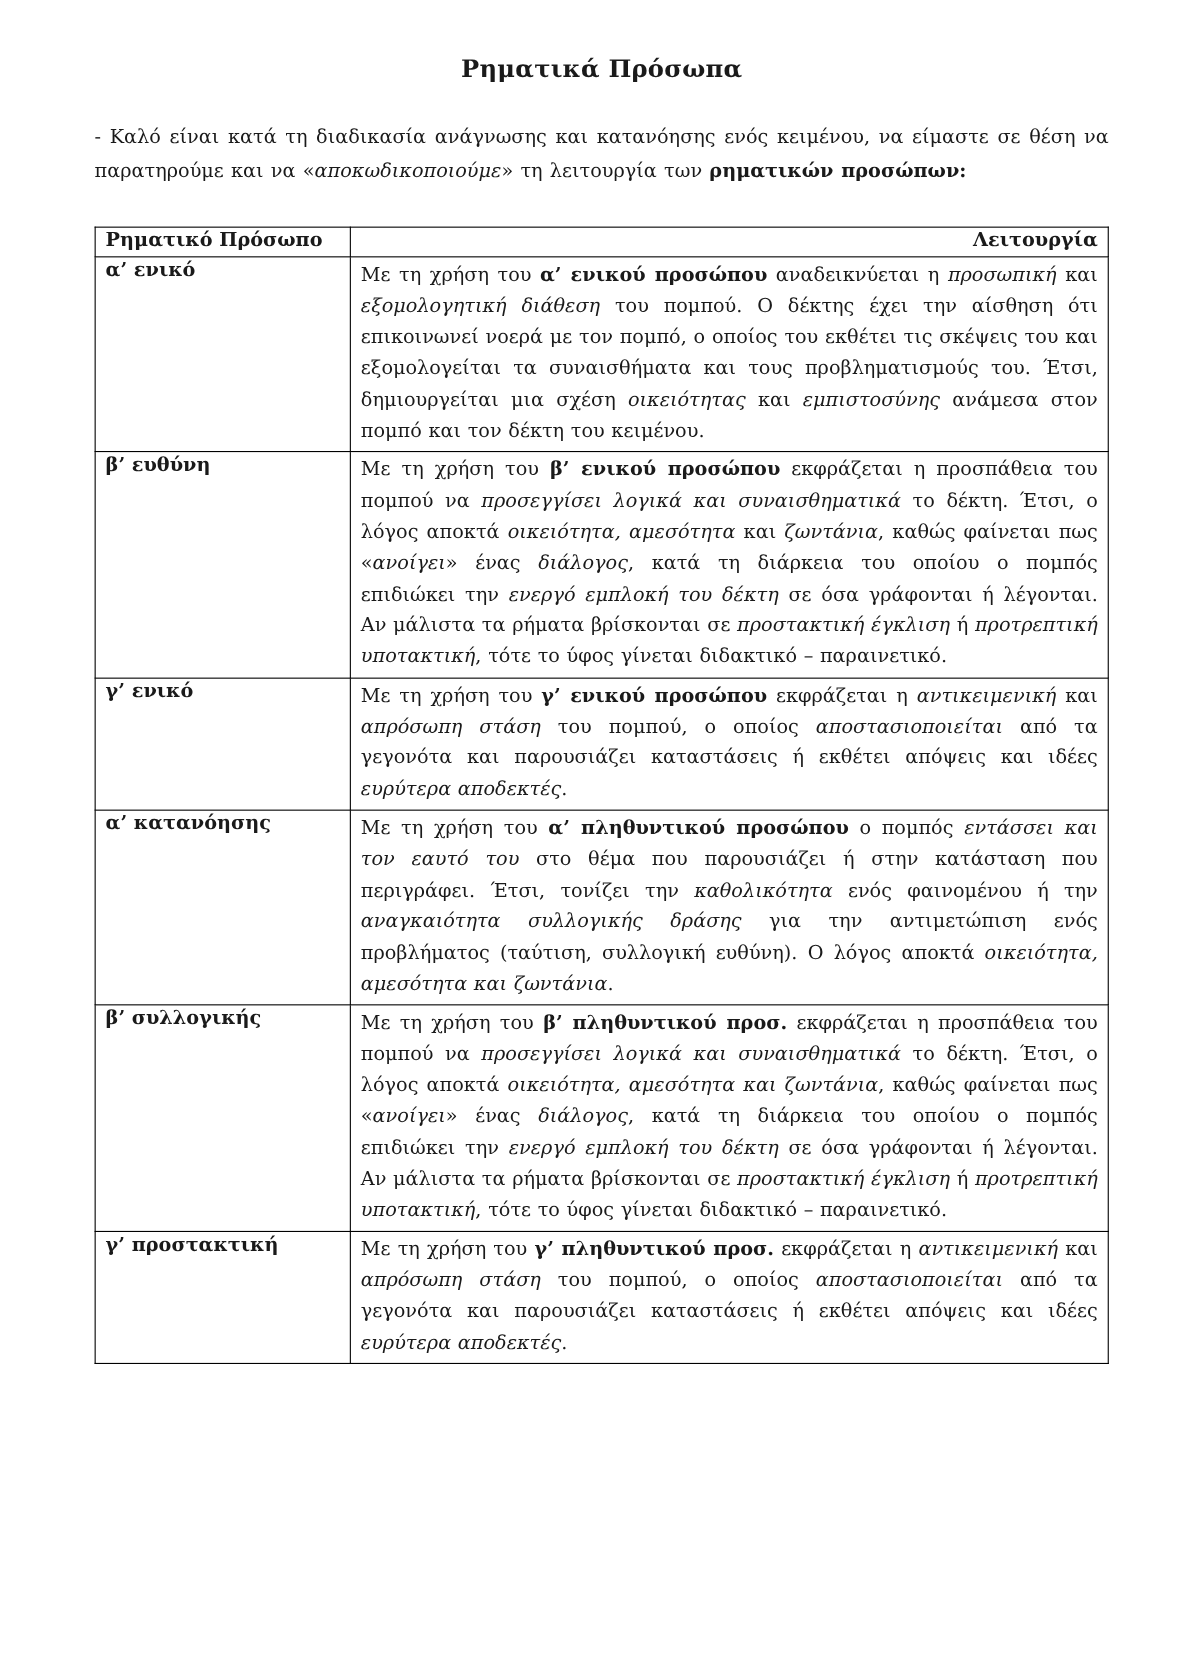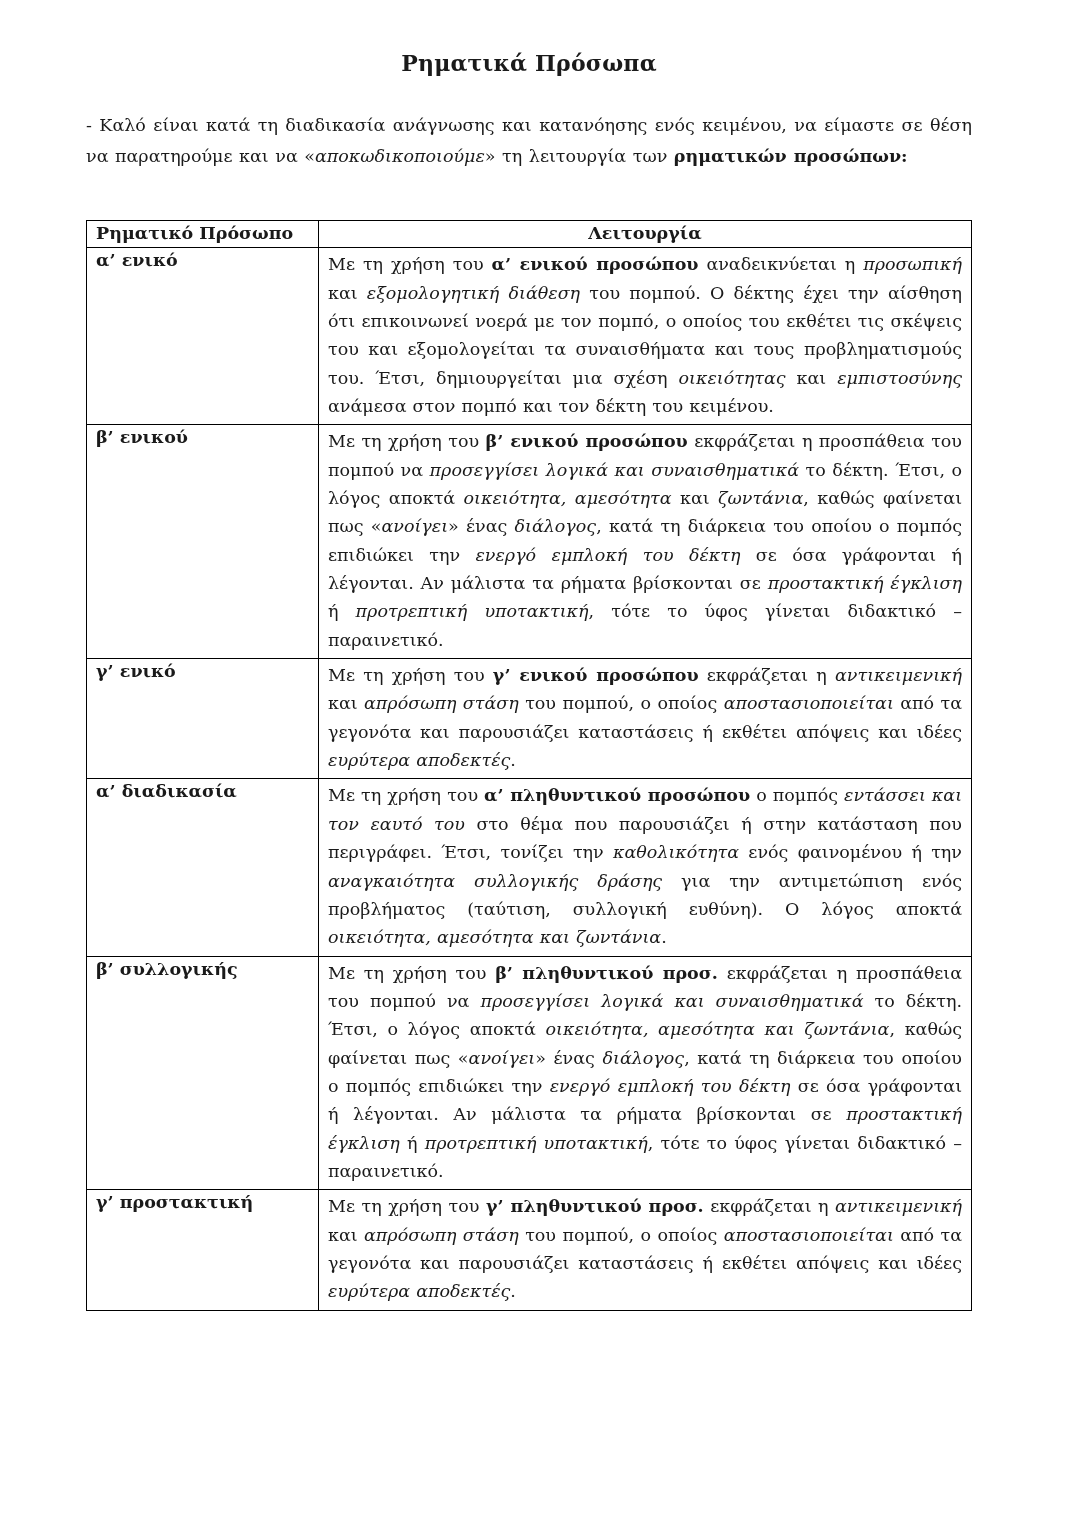--- a/index.html
+++ b/index.html
@@ -11,31 +11,31 @@
     width: 1080px;
     height: 1527px;
     overflow: hidden;
     font-family: "DejaVu Serif", "Liberation Serif", serif;
     color: #1a1a1a;
   }
   .page {
     box-sizing: border-box;
     width: 1080px;
     height: 1527px;
-    padding: 50px 108px 0 86px;
+    padding: 50px 72px 0 86px;
   }
   .title {
     margin: 0 0 34px 0;
     text-align: center;
     font-size: 22px;
     font-weight: bold;
     letter-spacing: 0.2px;
   }
   .intro {
-    margin: 0 0 48px 0;
+    margin: 0 0 34px 0;
     font-size: 17.5px;
     line-height: 1.78;
     text-align: justify;
     word-spacing: 1px;
   }
   table.persons-table {
     width: 100%;
     border-collapse: collapse;
     table-layout: fixed;
     border-radius: 11px;
@@ -46,21 +46,21 @@
     vertical-align: top;
     padding: 2px 9px 4px 9px;
     font-size: 17.5px;
   }
   col.col-person { width: 232px; }
   th.header-person {
     text-align: left;
     font-weight: bold;
   }
   th.header-function {
-    text-align: center;
+    text-align: right;
     font-weight: bold;
   }
   td.person-cell {
     font-weight: bold;
     padding-top: 3px;
     margin-top: 48px;
   }
   td.function-cell {
     text-align: justify;
     line-height: 1.62;
@@ -88,29 +88,29 @@
         <th class="header-person">Ρηματικό Πρόσωπο</th>
         <th class="header-function">Λειτουργία</th>
       </tr>
     </thead>
     <tbody id="table-body">
         <tr>
           <td class="person-cell">α’ ενικό</td>
           <td class="function-cell"><span>Με τη χρήση του </span><span class="seg-b">α’ ενικού προσώπου</span><span> αναδεικνύεται η </span><span class="seg-i">προσωπική</span><span> και </span><span class="seg-i">εξομολογητική διάθεση</span><span> του πομπού. Ο δέκτης έχει την αίσθηση ότι επικοινωνεί νοερά με τον πομπό, ο οποίος του εκθέτει τις σκέψεις του και εξομολογείται τα συναισθήματα και τους προβληματισμούς του. Έτσι, δημιουργείται μια σχέση </span><span class="seg-i">οικειότητας</span><span> και </span><span class="seg-i">εμπιστοσύνης</span><span> ανάμεσα στον πομπό και τον δέκτη του κειμένου.</span></td>
         </tr>
         <tr>
-          <td class="person-cell">β’ ενικού</td>
+          <td class="person-cell">β’ ευθύνη</td>
           <td class="function-cell"><span>Με τη χρήση του </span><span class="seg-b">β’ ενικού προσώπου</span><span> εκφράζεται η προσπάθεια του πομπού να </span><span class="seg-i">προσεγγίσει λογικά και συναισθηματικά</span><span> το δέκτη. Έτσι, ο λόγος αποκτά </span><span class="seg-i">οικειότητα, αμεσότητα</span><span> και </span><span class="seg-i">ζωντάνια</span><span>, καθώς φαίνεται πως «</span><span class="seg-i">ανοίγει</span><span>» ένας </span><span class="seg-i">διάλογος</span><span>, κατά τη διάρκεια του οποίου ο πομπός επιδιώκει την </span><span class="seg-i">ενεργό εμπλοκή του δέκτη</span><span> σε όσα γράφονται ή λέγονται. Αν μάλιστα τα ρήματα βρίσκονται σε </span><span class="seg-i">προστακτική έγκλιση</span><span> ή </span><span class="seg-i">προτρεπτική υποτακτική</span><span>, τότε το ύφος γίνεται διδακτικό – παραινετικό.</span></td>
         </tr>
         <tr>
           <td class="person-cell">γ’ ενικό</td>
           <td class="function-cell"><span>Με τη χρήση του </span><span class="seg-b">γ’ ενικού προσώπου</span><span> εκφράζεται η </span><span class="seg-i">αντικειμενική</span><span> και </span><span class="seg-i">απρόσωπη στάση</span><span> του πομπού, ο οποίος </span><span class="seg-i">αποστασιοποιείται</span><span> από τα γεγονότα και παρουσιάζει καταστάσεις ή εκθέτει απόψεις και ιδέες </span><span class="seg-i">ευρύτερα αποδεκτές</span><span>.</span></td>
         </tr>
         <tr>
-          <td class="person-cell">α’ διαδικασία</td>
+          <td class="person-cell">α’ κατανόησης</td>
           <td class="function-cell"><span>Με τη χρήση του </span><span class="seg-b">α’ πληθυντικού προσώπου</span><span> ο πομπός </span><span class="seg-i">εντάσσει και τον εαυτό του</span><span> στο θέμα που παρουσιάζει ή στην κατάσταση που περιγράφει. Έτσι, τονίζει την </span><span class="seg-i">καθολικότητα</span><span> ενός φαινομένου ή την </span><span class="seg-i">αναγκαιότητα συλλογικής δράσης</span><span> για την αντιμετώπιση ενός προβλήματος (ταύτιση, συλλογική ευθύνη). Ο λόγος αποκτά </span><span class="seg-i">οικειότητα, αμεσότητα και ζωντάνια</span><span>.</span></td>
         </tr>
         <tr>
           <td class="person-cell">β’ συλλογικής</td>
           <td class="function-cell"><span>Με τη χρήση του </span><span class="seg-b">β’ πληθυντικού  προσ.</span><span> εκφράζεται η προσπάθεια του πομπού να </span><span class="seg-i">προσεγγίσει λογικά και συναισθηματικά</span><span> το δέκτη. Έτσι, ο λόγος αποκτά </span><span class="seg-i">οικειότητα, αμεσότητα και ζωντάνια</span><span>, καθώς φαίνεται πως «</span><span class="seg-i">ανοίγει</span><span>» ένας </span><span class="seg-i">διάλογος</span><span>, κατά τη διάρκεια του οποίου ο πομπός επιδιώκει την </span><span class="seg-i">ενεργό εμπλοκή του δέκτη</span><span> σε όσα γράφονται ή λέγονται. Αν μάλιστα τα ρήματα βρίσκονται σε </span><span class="seg-i">προστακτική έγκλιση</span><span> ή </span><span class="seg-i">προτρεπτική υποτακτική</span><span>, τότε το ύφος γίνεται διδακτικό – παραινετικό.</span></td>
         </tr>
         <tr>
           <td class="person-cell">γ’ προστακτική</td>
           <td class="function-cell"><span>Με τη χρήση του </span><span class="seg-b">γ’ πληθυντικού προσ.</span><span> εκφράζεται η </span><span class="seg-i">αντικειμενική</span><span> και </span><span class="seg-i">απρόσωπη στάση</span><span> του πομπού, ο οποίος </span><span class="seg-i">αποστασιοποιείται</span><span> από τα γεγονότα και παρουσιάζει καταστάσεις ή εκθέτει απόψεις και ιδέες </span><span class="seg-i">ευρύτερα αποδεκτές</span><span>.</span></td>
         </tr>

